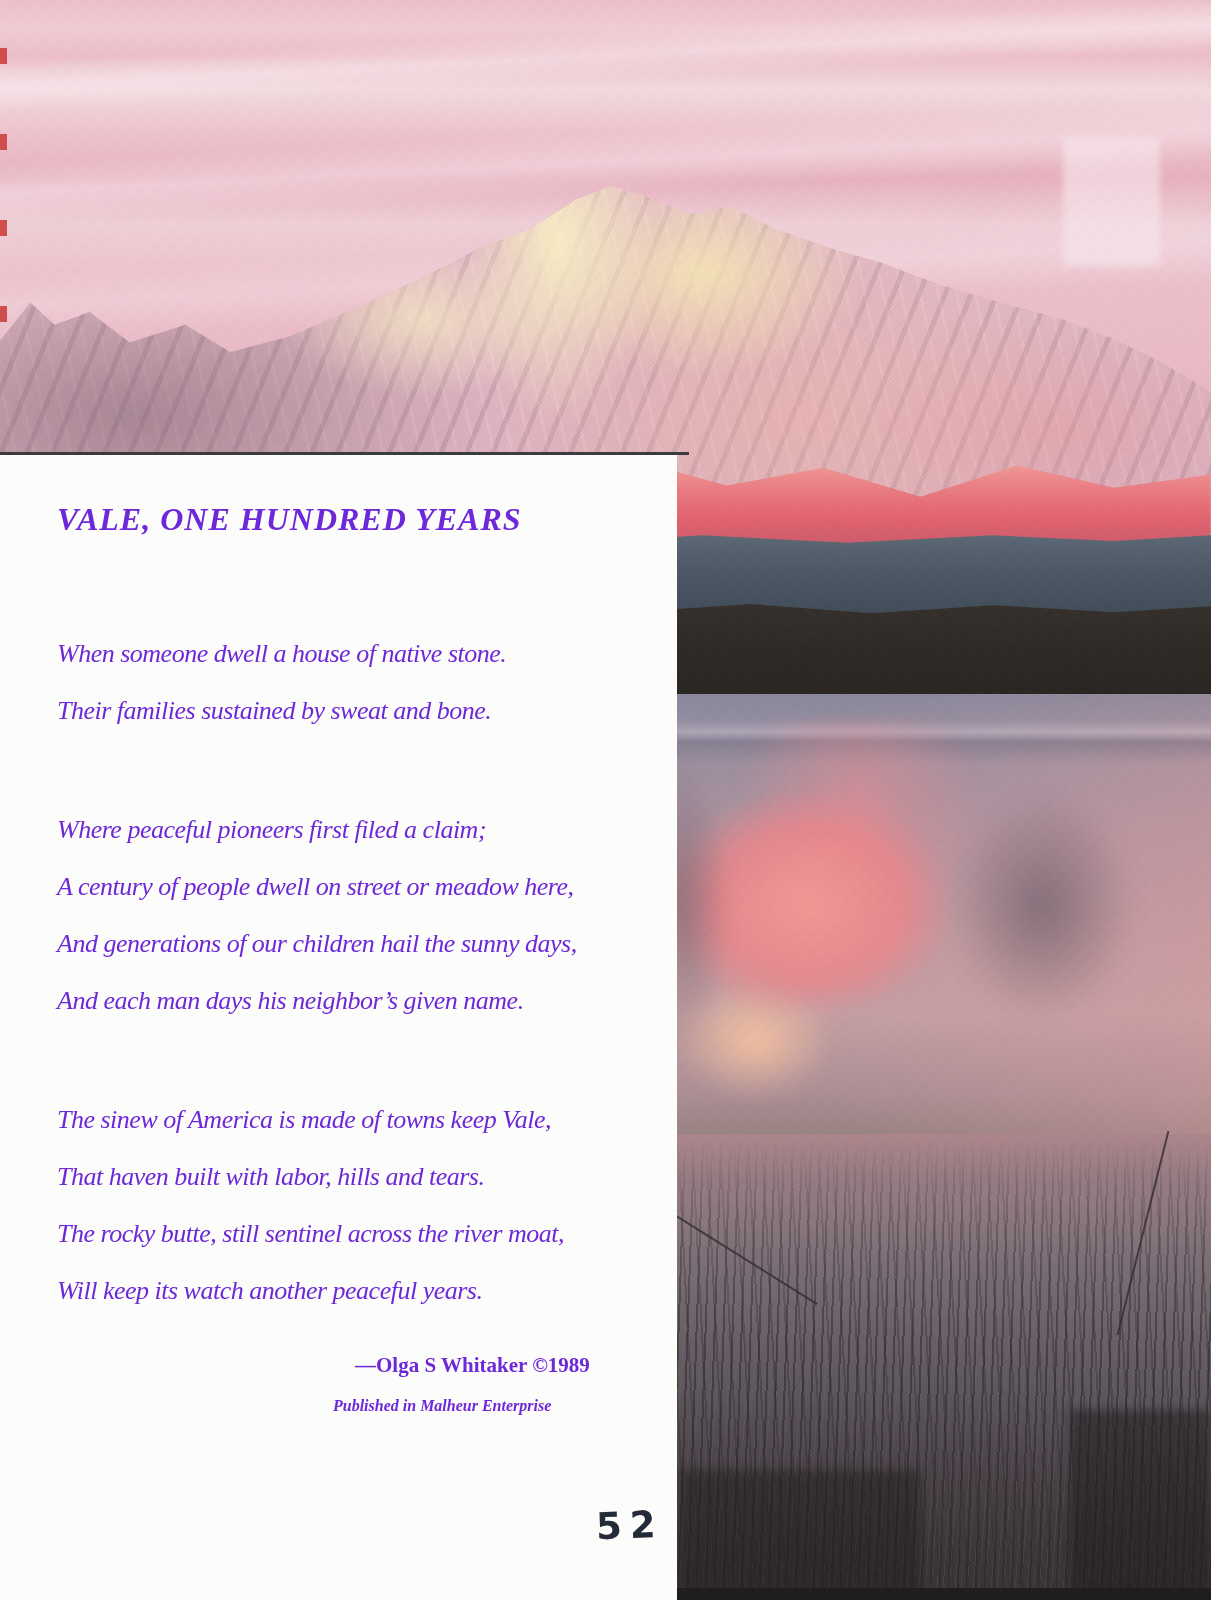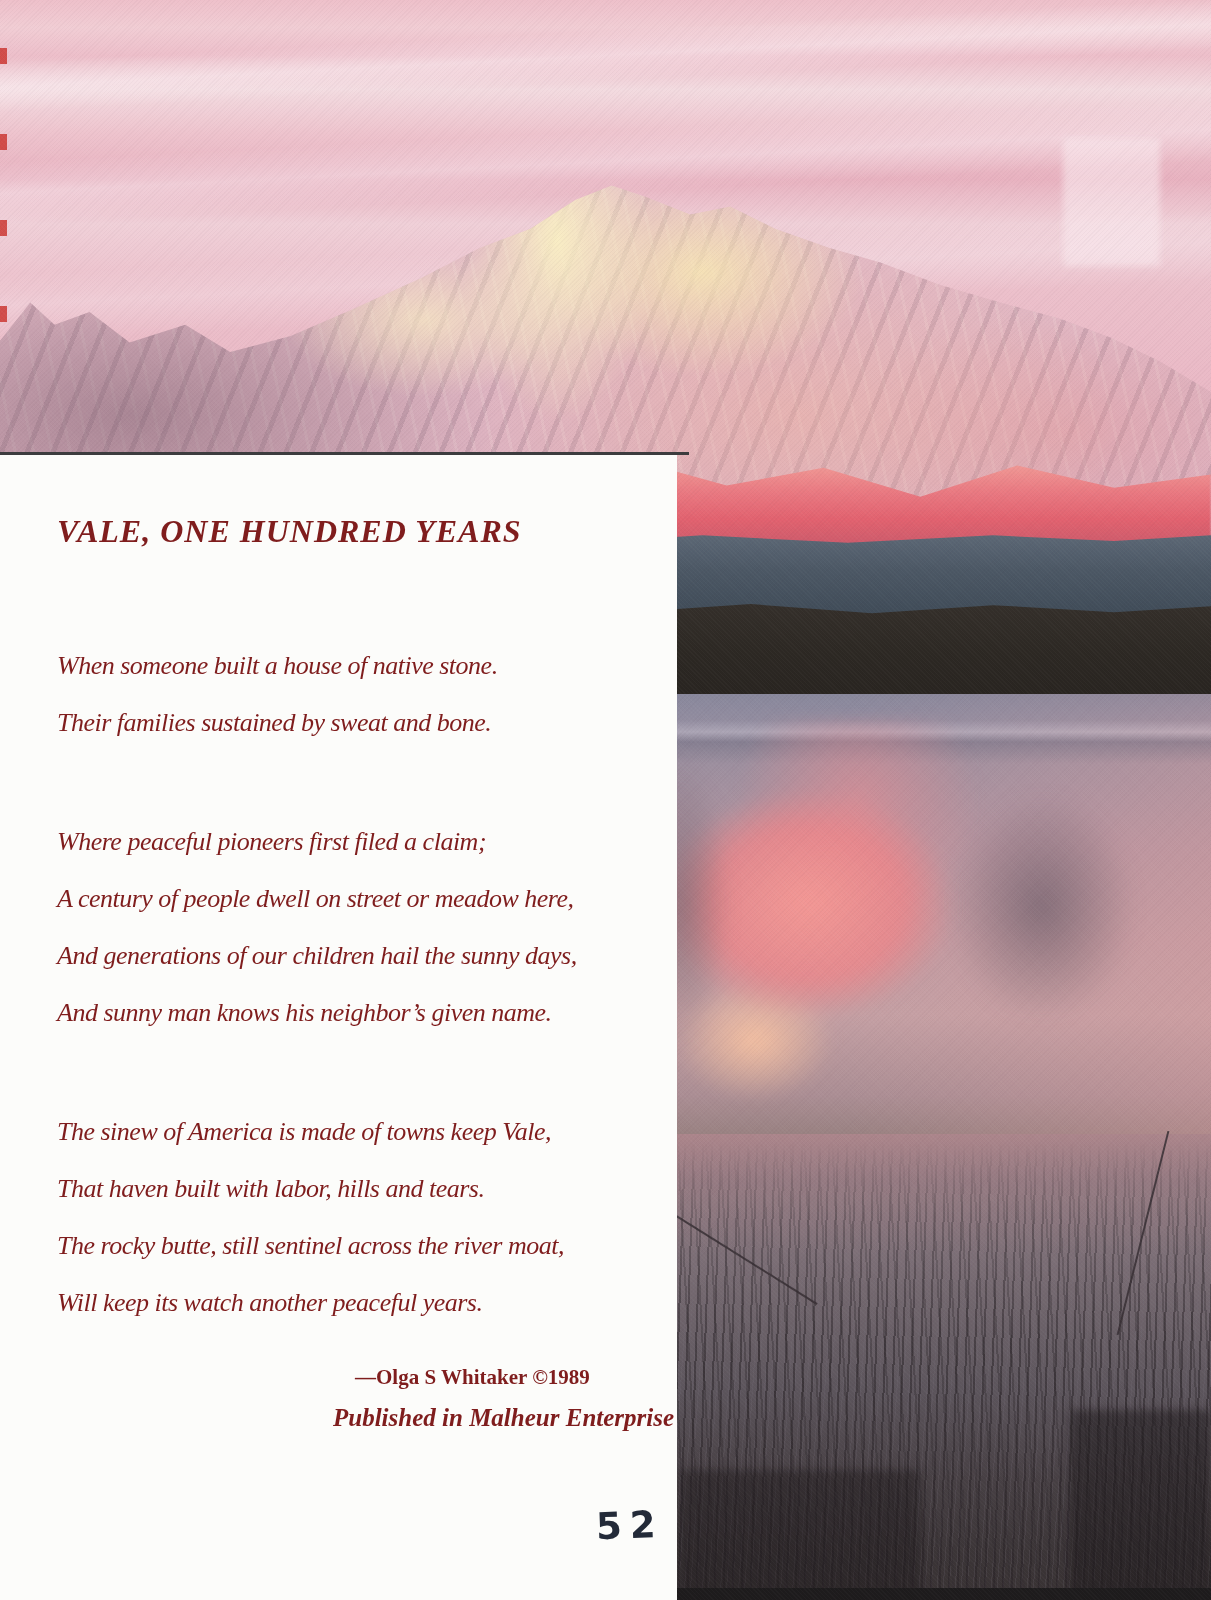--- a/index.html
+++ b/index.html
@@ -148,22 +148,22 @@
     background:
       repeating-linear-gradient(45deg, rgba(255,255,255,.025) 0 1px, rgba(0,0,0,0) 1px 3px),
       repeating-linear-gradient(-45deg, rgba(60,30,50,.03) 0 1px, rgba(0,0,0,0) 1px 3px);
   }
 
   
   .panel{
     position:absolute;left:0;top:455px;width:677px;height:1145px;
     background:#fcfcfa;
     box-sizing:border-box;
-    padding:54px 0 0 57px;
-    color:#7f1d1d;
+    padding:42px 0 0 57px;
+    color:#6d28d9;
   }
   .panel::before{ 
     content:"";position:absolute;left:0;top:-3px;width:689px;height:3px;
     background:#3c3c3e;
   }
   .poem-title{
     margin:0;
     font-family:"Liberation Serif", serif;
     font-style:italic;font-weight:bold;
     font-size:32px;letter-spacing:1px;line-height:44px;
@@ -177,21 +177,21 @@
     font-size:26px;letter-spacing:-0.5px;line-height:57px;
   }
   .attribution{
     margin:32px 0 8px 298px;white-space:nowrap;
     font-family:"Liberation Serif", serif;font-weight:bold;
     font-size:21px;line-height:28px;
   }
   .publication{
     margin:14px 0 0 276px;white-space:nowrap;
     font-family:"Liberation Serif", serif;font-style:italic;font-weight:bold;
-    font-size:25px;line-height:26px;
+    font-size:16px;line-height:26px;
   }
   .pagenum{
     position:absolute;left:596px;top:1504px;
     font-family:"DejaVu Sans", sans-serif;
     font-size:37px;font-weight:bold;letter-spacing:8px;
     color:#232a38;transform:rotate(-2deg);
     white-space:nowrap;
   }
 </style>
 </head>
@@ -222,29 +222,29 @@
       <div class="grass-block-r"></div>
     </div>
     <div class="bottom-strip"></div>
     <div class="grain"></div>
   </div>
 
   <div class="panel">
     <h1 class="poem-title">VALE, ONE HUNDRED YEARS</h1>
 
     <div class="stanza">
-      <p class="line">When someone built a house of native stone.</p>
+      <p class="line">When someone dwell a house of native stone.</p>
       <p class="line">Their families sustained by sweat and bone.</p>
     </div>
 
     <div class="stanza">
       <p class="line">Where peaceful pioneers first filed a claim;</p>
       <p class="line">A century of people dwell on street or meadow here,</p>
       <p class="line">And generations of our children hail the sunny days,</p>
-      <p class="line">And sunny man knows his neighbor’s given name.</p>
+      <p class="line">And each man days his neighbor’s given name.</p>
     </div>
 
     <div class="stanza">
       <p class="line">The sinew of America is made of towns keep Vale,</p>
       <p class="line">That haven built with labor, hills and tears.</p>
       <p class="line">The rocky butte, still sentinel across the river moat,</p>
       <p class="line">Will keep its watch another peaceful years.</p>
     </div>
 
     <p class="attribution">—Olga S Whitaker ©1989</p>

